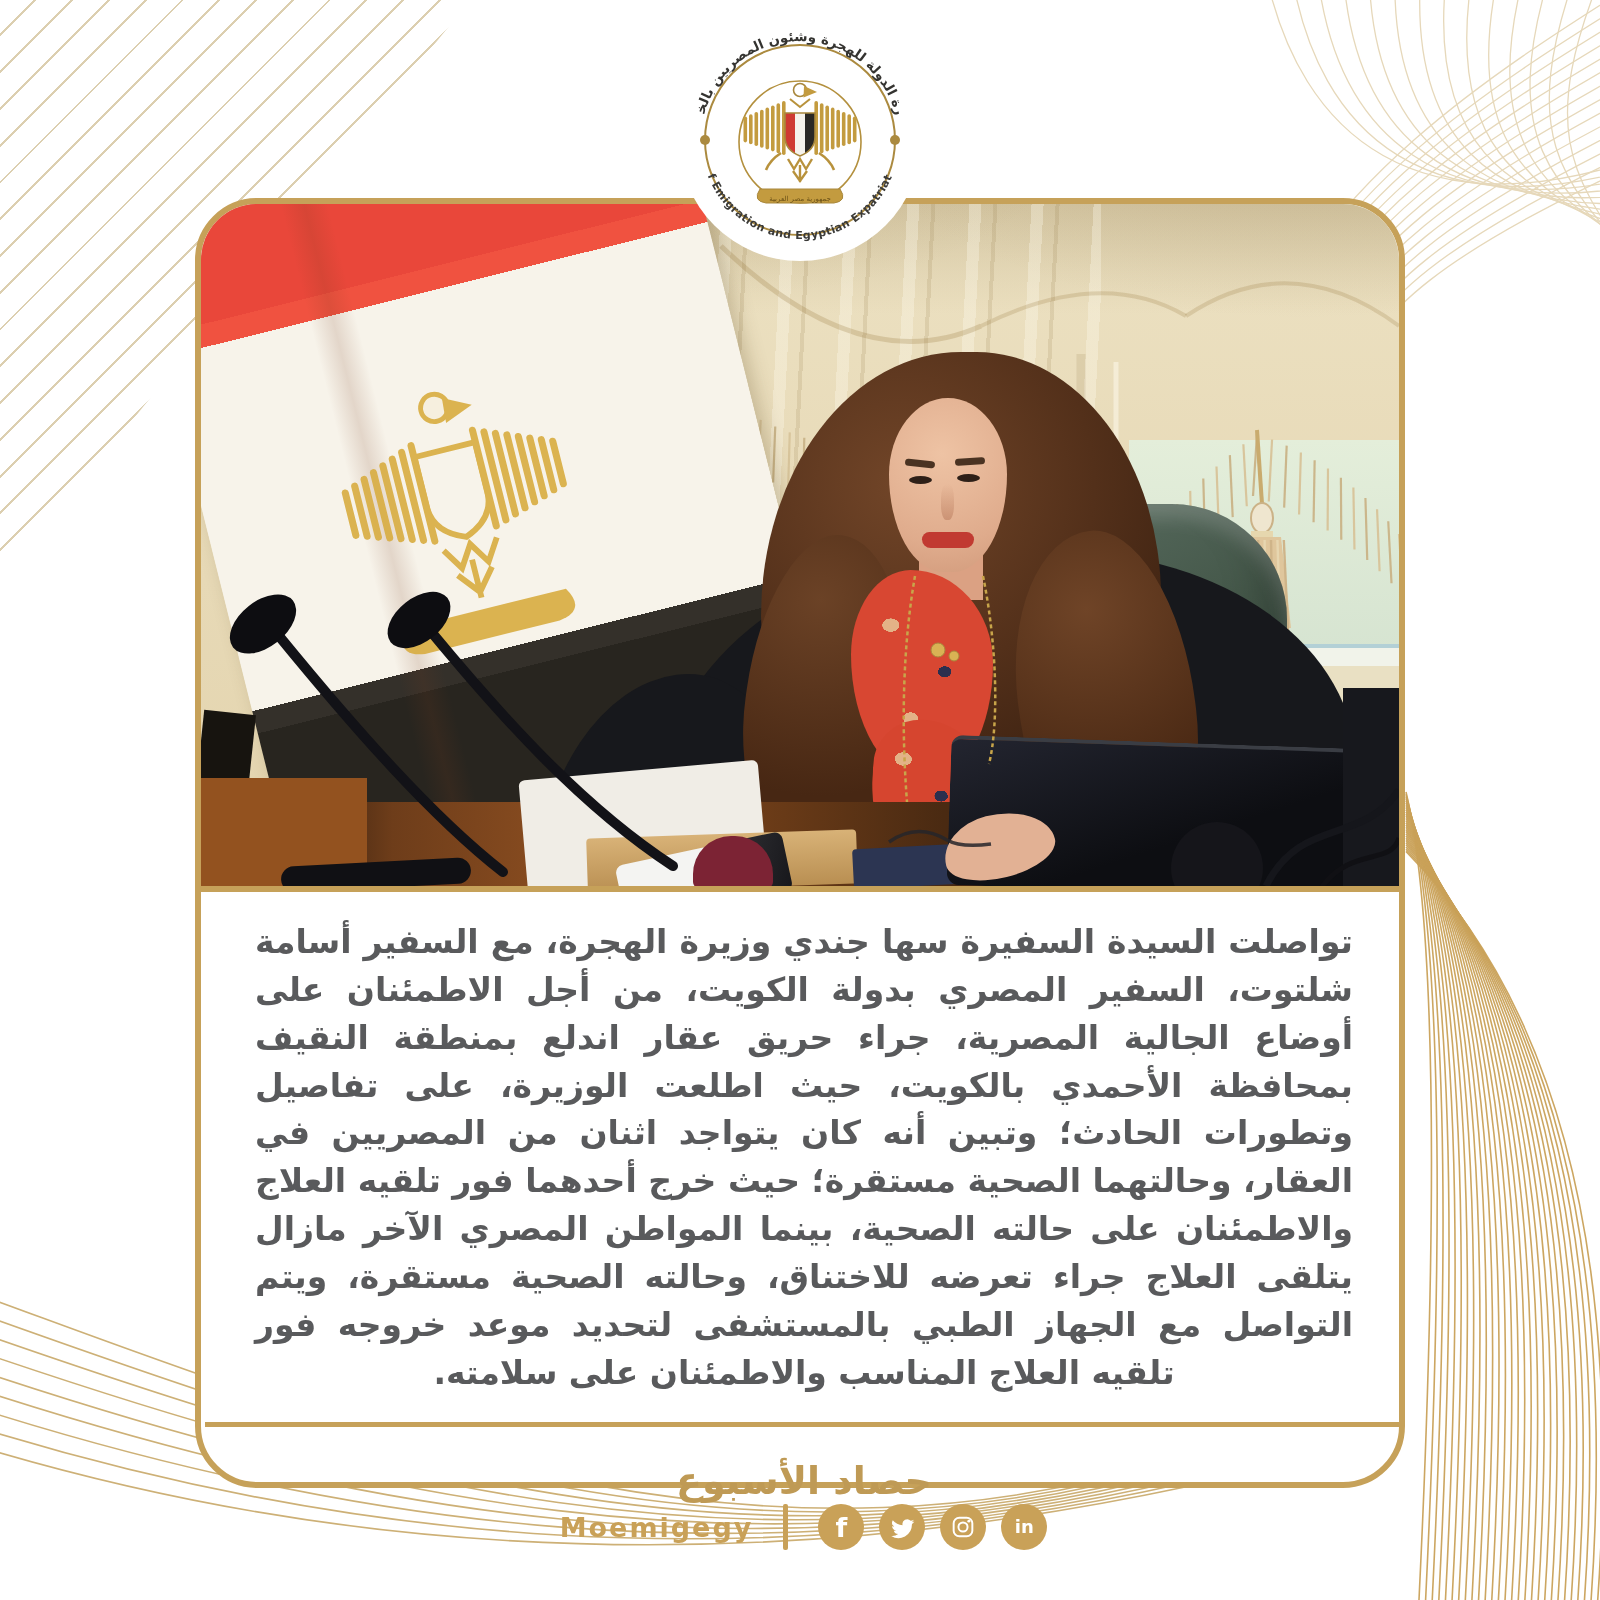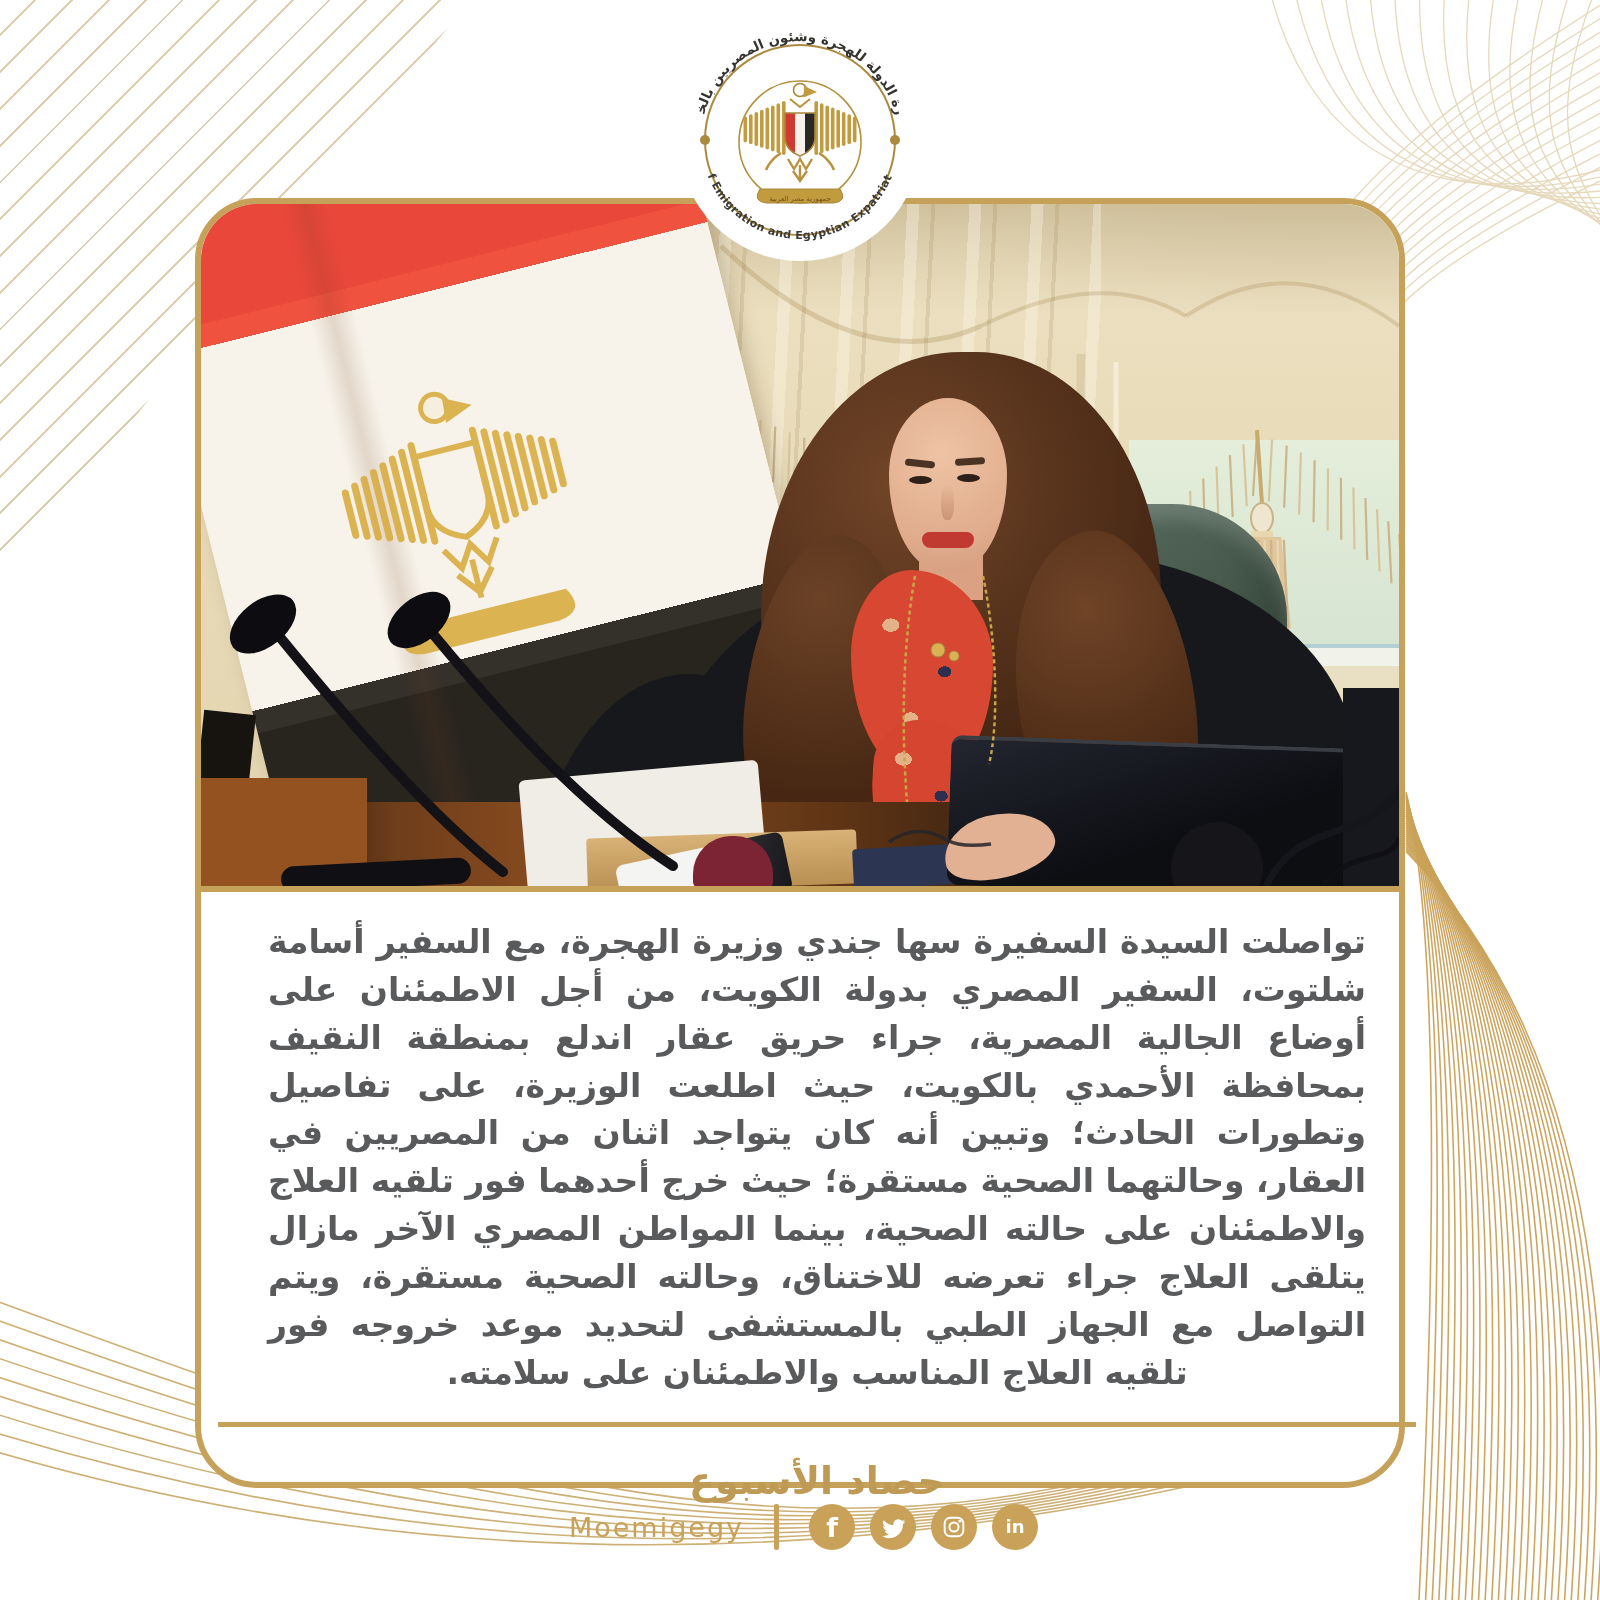--- a/index.html
+++ b/index.html
@@ -86,32 +86,32 @@
   .micbase{left:418px;top:644px;width:170px;height:60px;border-radius:8px;transform:rotate(-12deg);
     background:linear-gradient(115deg,#f4f4f2 45%,#cfcfcb 62%,#2c2c30 66%,#17171b 100%);}
   .tablet{left:748px;top:538px;width:420px;height:146px;border-radius:12px;transform:rotate(2deg);
     border-top:4px solid #3a3d44;background:linear-gradient(160deg,#232530,#0d0e12 60%);}
   .screen2{left:1142px;top:484px;width:56px;height:200px;background:#17181d;}
   .hand{left:742px;top:610px;width:112px;height:64px;border-radius:45% 55% 50% 50%/60% 60% 40% 40%;
     background:#e2b194;transform:rotate(-14deg);}
   #ph-back,#ph-front{left:0;top:0;width:1198px;height:688px;}
 
   
-  .text-area{left:17px;top:688px;width:1198px;}
+  .text-area{left:4px;top:688px;width:1198px;}
   .paragraph{margin:26px 50px 0;direction:rtl;text-align:justify;text-align-last:center;
     font-weight:bold;font-size:33px;line-height:1.45;color:#595a5c;}
   .divider{margin-top:26px;height:5px;background:#c6a159;}
   .weekly{margin-top:32px;text-align:center;font-size:38px;font-weight:bold;color:#bf9a55;direction:rtl;}
 
   
   .logo{left:676px;top:16px;width:248px;height:248px;z-index:3;}
 
   
   .footer{left:0;top:1504px;width:1600px;display:flex;align-items:center;justify-content:center;gap:30px;z-index:1;}
-  .handle{color:#c9a158;font-size:27px;letter-spacing:2px;font-weight:normal;margin-left:7px;}
+  .handle{color:#c9a158;font-size:27px;letter-spacing:2px;font-weight:bold;margin-left:7px;}
   .vbar{width:5px;height:46px;background:#c9a158;border-radius:2px;}
   .socials{display:flex;gap:15px;align-items:center;}
   .sic{width:46px;height:46px;border-radius:50%;background:#c9a158;display:flex;align-items:center;
     justify-content:center;color:#fff;text-decoration:none;font-weight:bold;cursor:pointer;}
   .sic span{font-family:"DejaVu Sans",sans-serif;}
   .fb-glyph{font-size:27px;line-height:1;}
   .in-glyph{font-size:18px;line-height:1;}
 </style>
 </head>
 <body>

